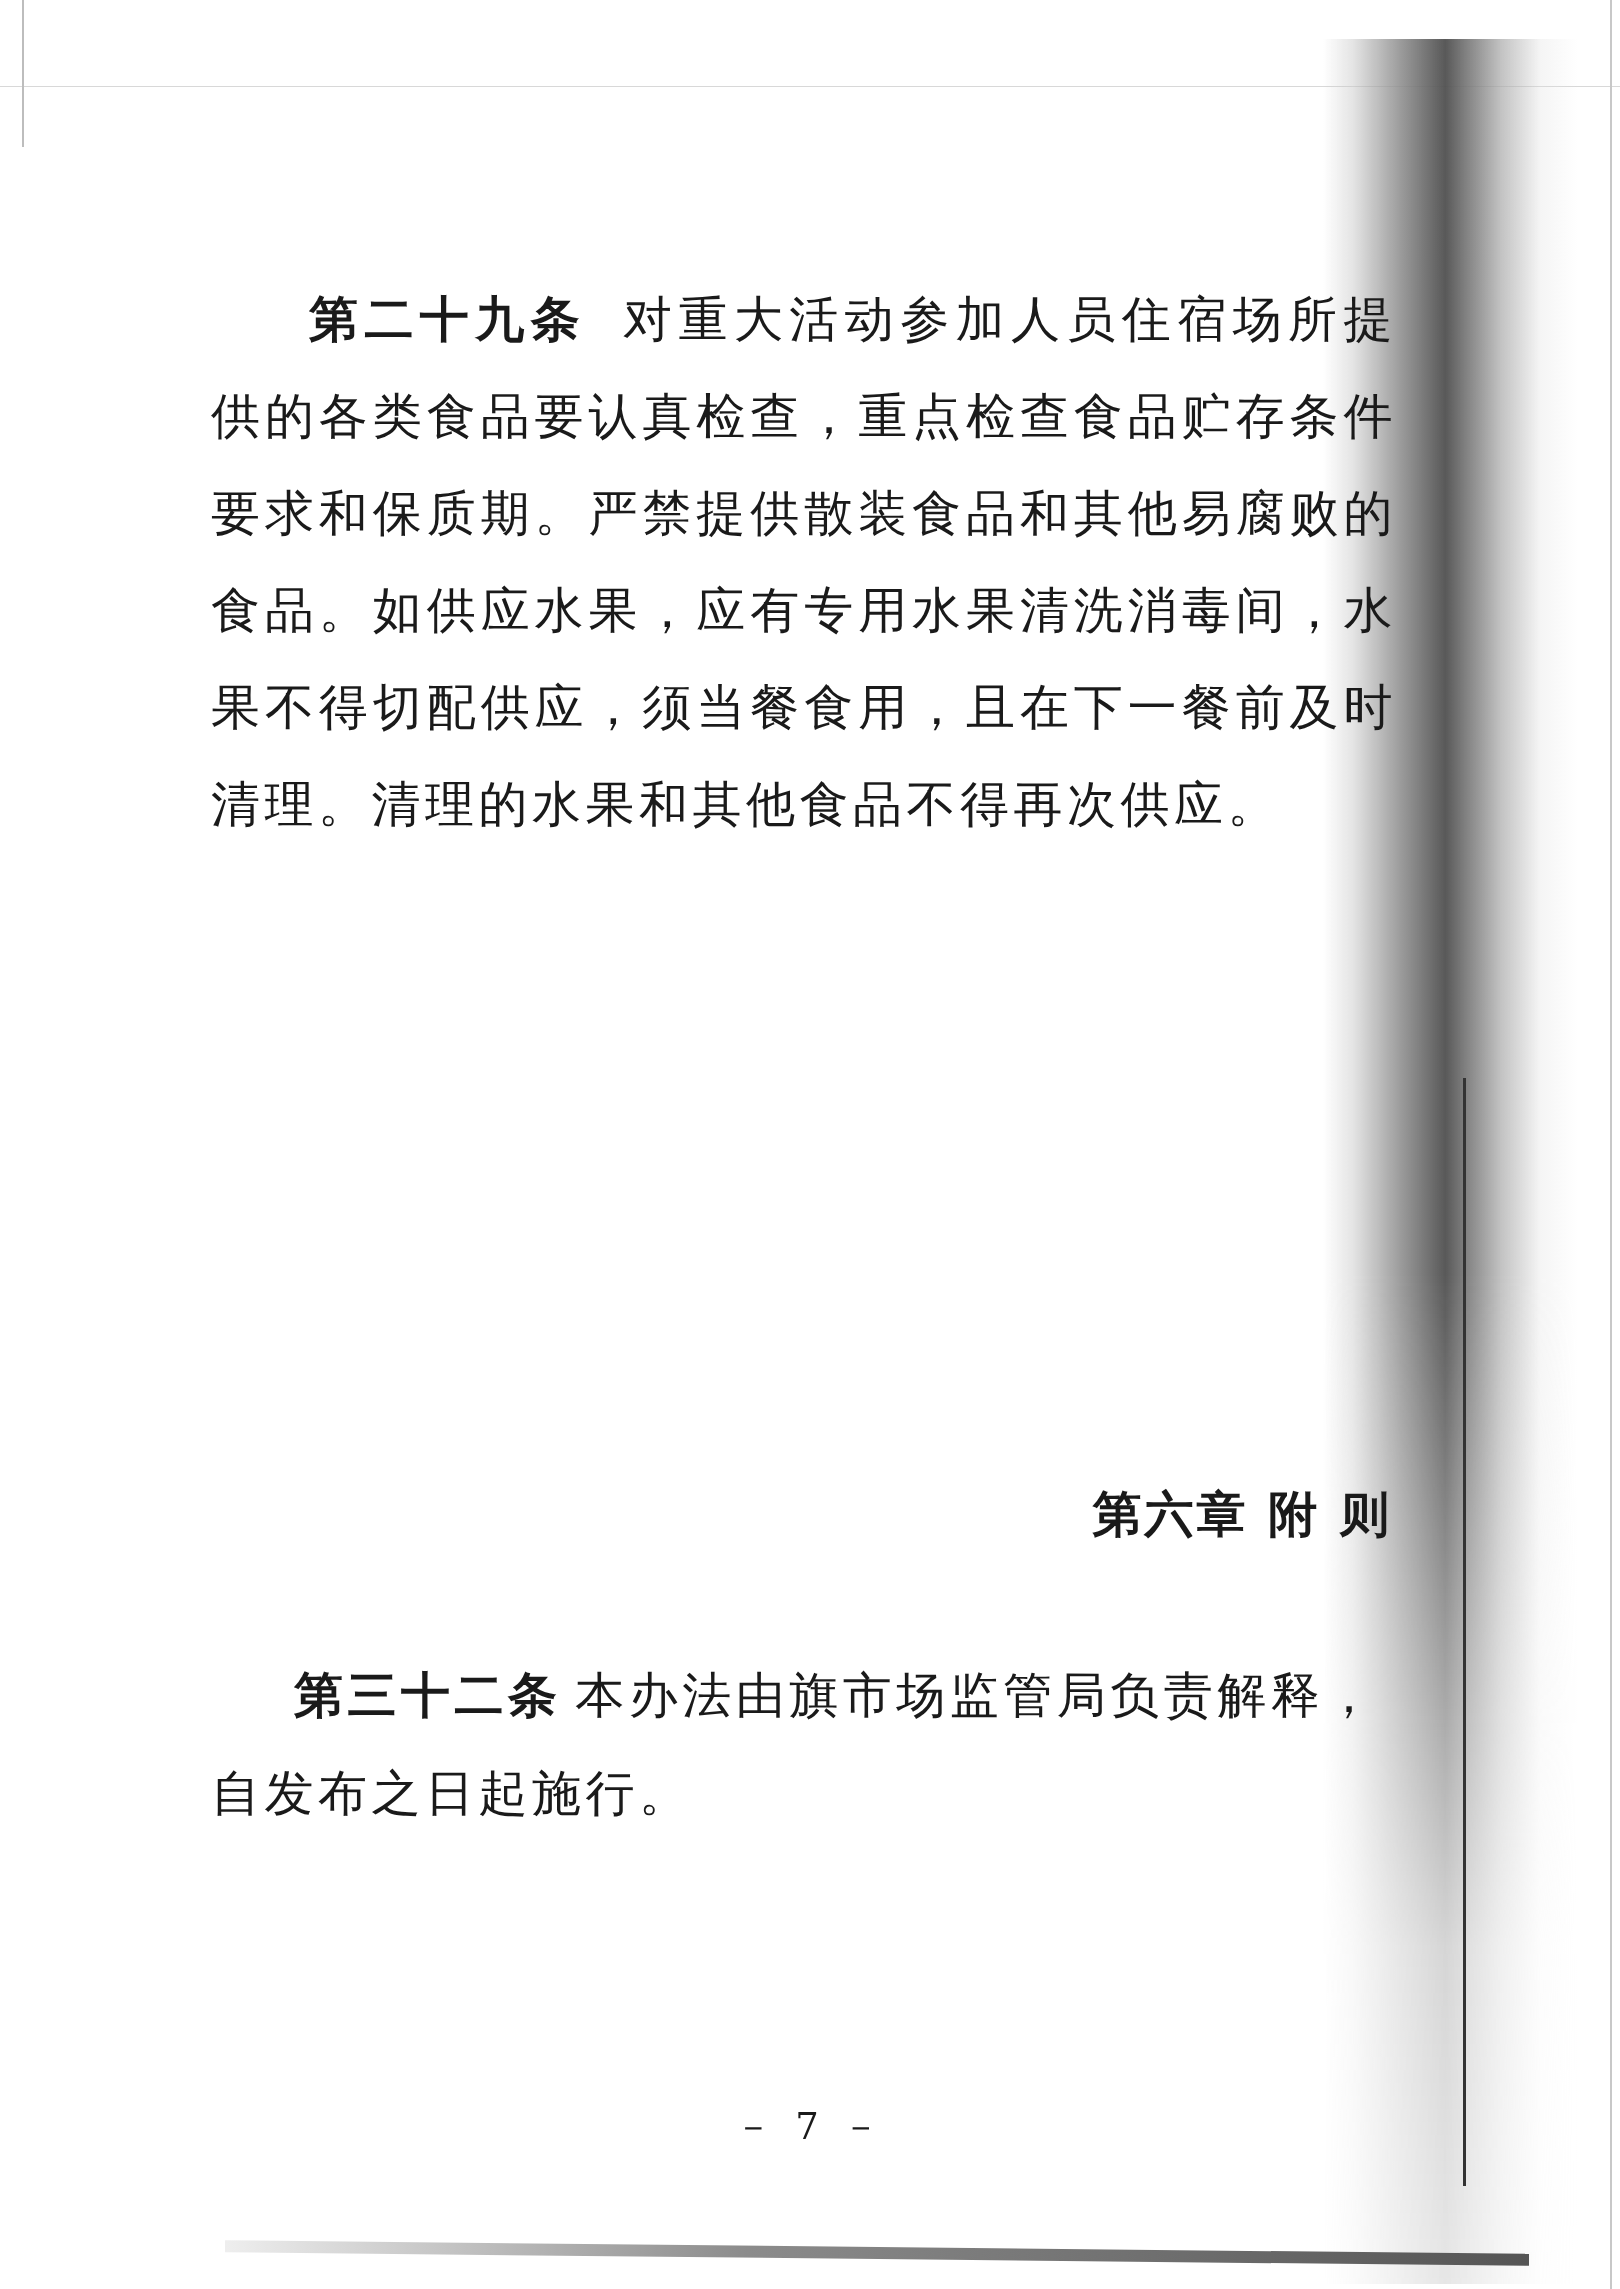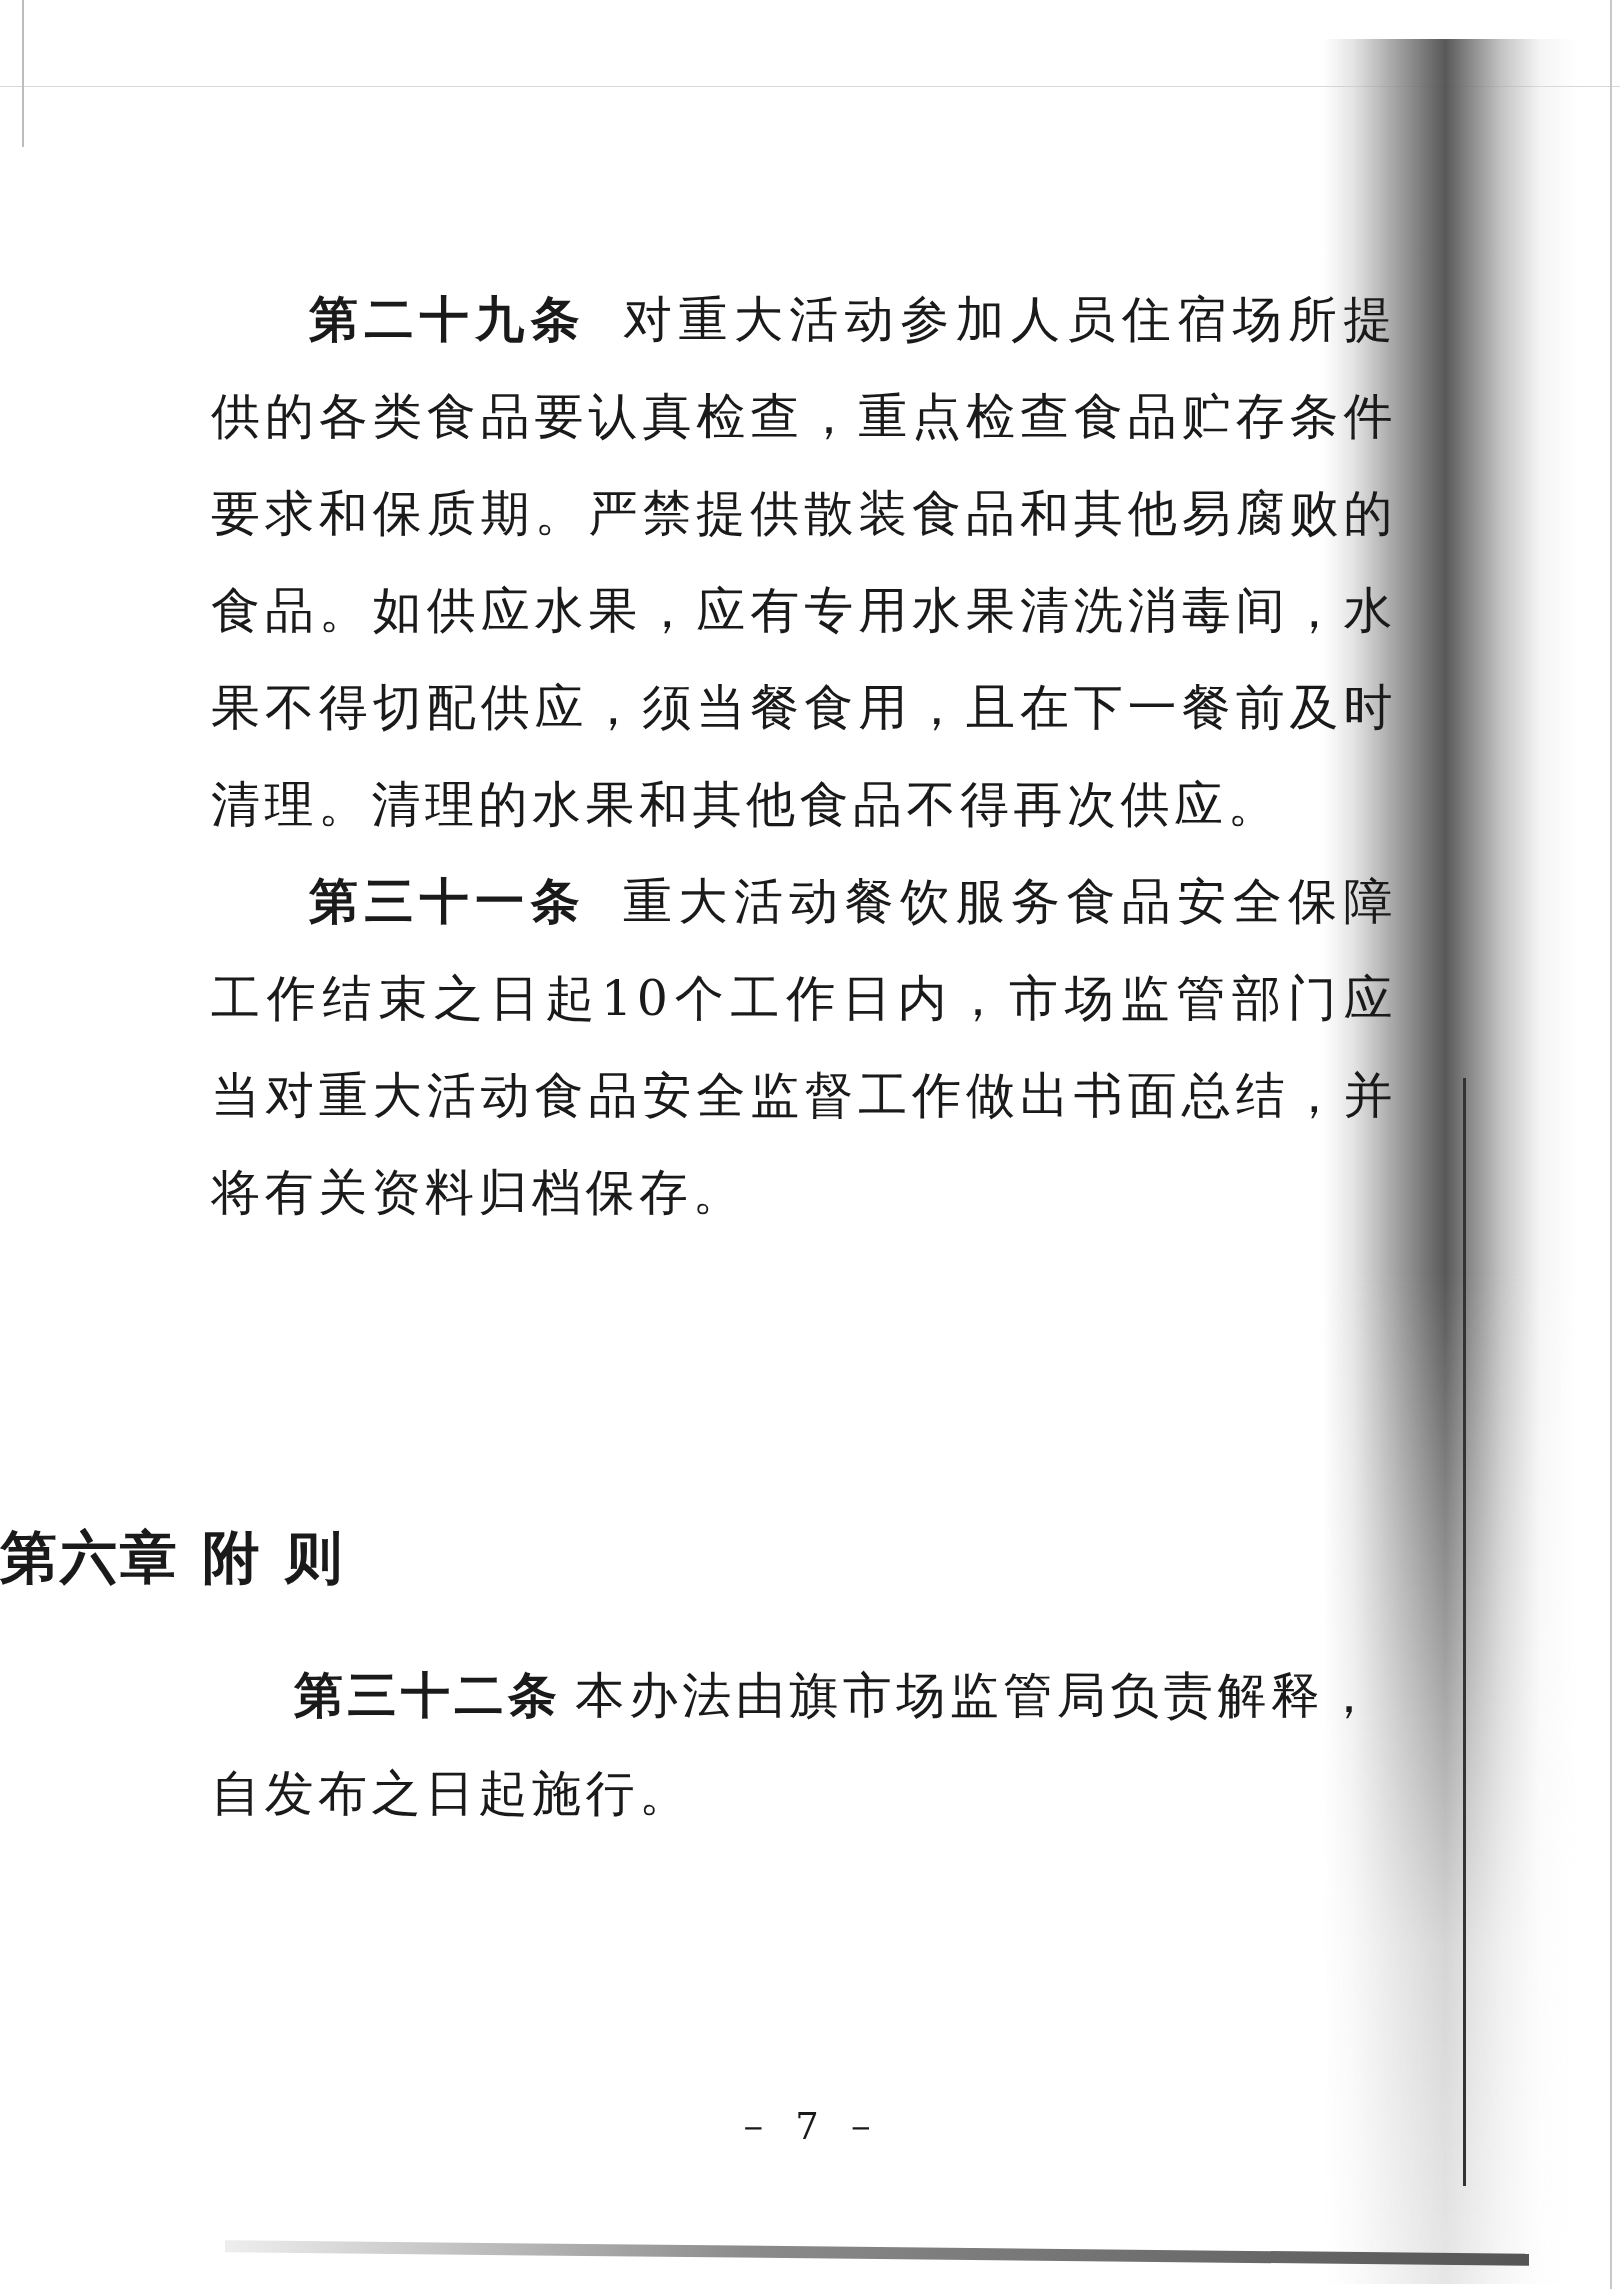--- a/index.html
+++ b/index.html
@@ -92,23 +92,23 @@
     .para.no-indent { text-indent: 108px; }
     .article-no {
       font-weight: bold;
       margin-right: 37px;
       font-family: "DejaVu Sans", "Liberation Sans", sans-serif;
     }
     .chapter-title {
       position: absolute;
       left: 0;
       width: 1392px;
-      top: 1520px;
-      text-align: left;
-      font-size: 57px;
+      top: 1482px;
+      text-align: right;
+      font-size: 49px;
       font-weight: bold;
       font-family: "DejaVu Sans", "Liberation Sans", sans-serif;
       letter-spacing: 2.9px;
     }
     .final-article {
       position: absolute;
       left: 211px;
       top: 1647px;
       width: 1186px;
       font-size: 49px;
@@ -144,21 +144,20 @@
 <div class="page">
   <div class="scan-line-top"></div>
   <div class="scan-line-left"></div>
   <div class="right-border"></div>
   <div class="spine"></div>
   <div class="spine-line"></div>
   <div class="bottom-edge"></div>
 
   <div class="body-text">
     <p class="para"><span class="article-no">第二十九条</span><span>对重大活动参加人员住宿场所提供的各类食品要认真检查，重点检查食品贮存条件要求和保质期。严禁提供散装食品和其他易腐败的食品。如供应水果，应有专用水果清洗消毒间，水果不得切配供应，须当餐食用，且在下一餐前及时清理。清理的水果和其他食品不得再次供应。</span></p>
-    <p class="para"><span class="article-no">第三十一条</span><span>重大活动餐饮服务食品安全保障工作结束之日起10个工作日内，市场监管部门应当对重大活动食品安全监督工作做出书面总结，并将有关资料归档保存。</span></p>
   </div>
 
   <div class="chapter-title">第六章  附  则</div>
 
   <div class="final-article"><span class="article-no">第三十二条</span><span>本办法由旗市场监管局负责解释，自发布之日起施行。</span></div>
 
   <div class="page-number">－ 7 －</div>
 
   <div class="next-page-glyphs">
     

